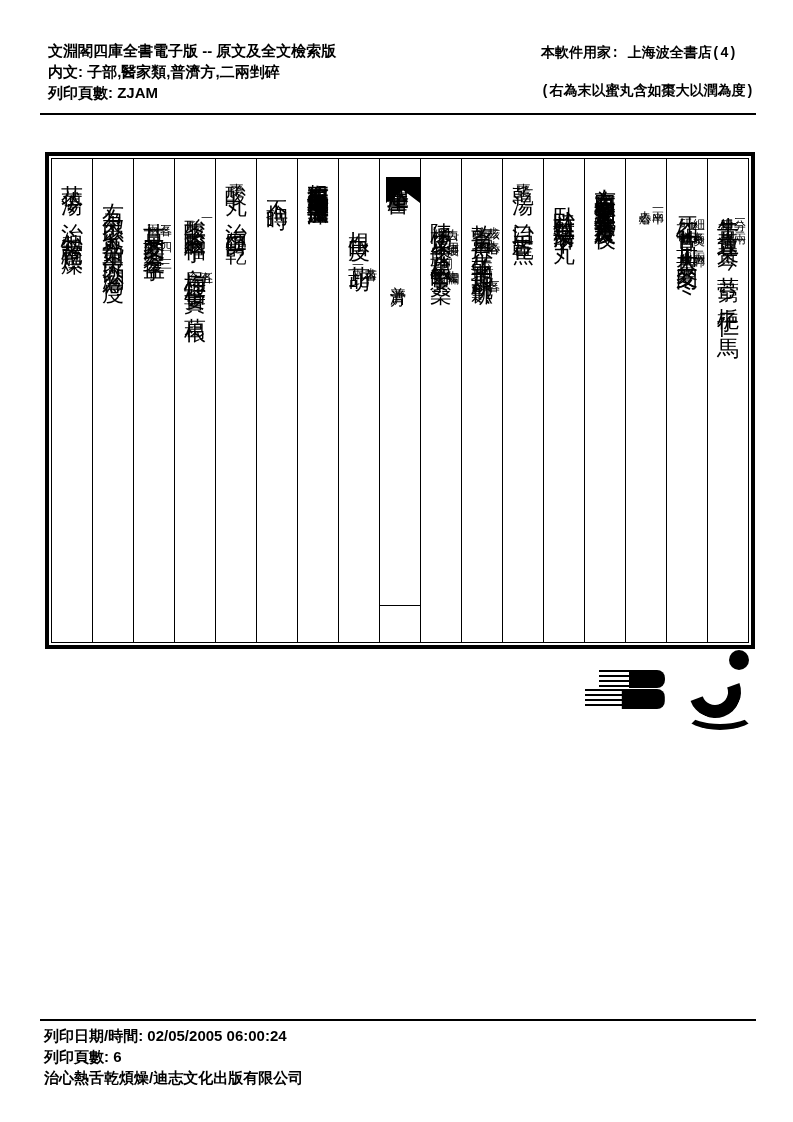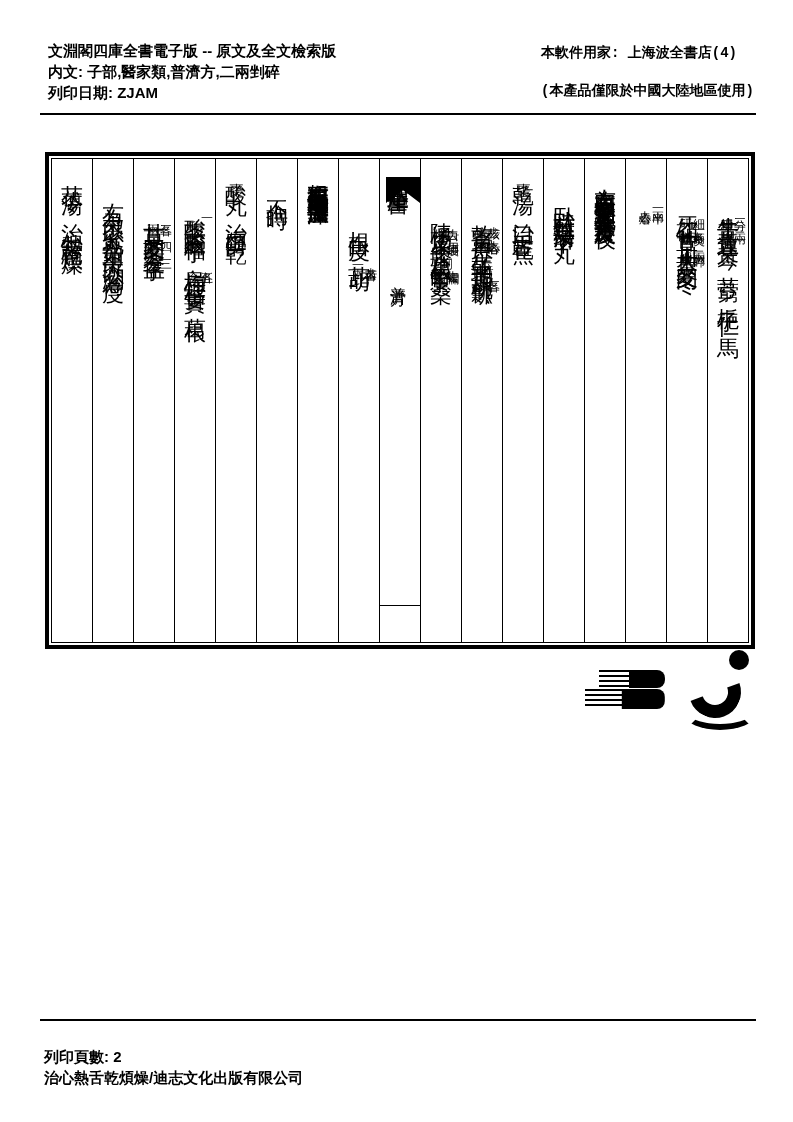--- a/index.html
+++ b/index.html
@@ -45,25 +45,25 @@
   
   .ftr-rule{position:absolute;left:40px;top:1019px;width:716px;height:0;border-top:2px solid #000;}
   .ftr{position:absolute;left:44px;top:1025px;font-family:"Liberation Sans",sans-serif;
        font-weight:bold;font-size:15px;line-height:21px;white-space:pre;}
 </style>
 </head>
 <body>
 
 <div id="page">
 
-  <div class="hdr-left"><span>文淵閣四庫全書電子版 -- 原文及全文檢索版</span><br><span>内文: 子部,醫家類,普濟方,二兩剉碎</span><br><span>列印日期: ZJAM</span></div>
+  <div class="hdr-left"><span>文淵閣四庫全書電子版 -- 原文及全文檢索版</span><br><span>内文: 子部,醫家類,普濟方,二兩剉碎</span><br><span>列印頁數: ZJAM</span></div>
 
   <div class="hdr-right">
     <div>本軟件用家: 上海波全書店(4)</div>
-    <div class="r2">(本產品僅限於中國大陸地區使用)</div>
+    <div class="r2">(右為末以蜜丸含如棗大以潤為度)</div>
   </div>
 
   <div class="hdr-rule"></div>
 
   <div class="frame">
     <div class="frame-inner" id="cols">
         <div class="col" style="padding-top: 40px;"><span>牛黃</span><span class="note"><span class="nc">三分</span><span class="nc">細研</span></span><span>黃連</span><span class="note"><span class="nc">二兩</span><span class="nc">去鬚</span></span><span>黃芩</span><span class="gap" style="height: 24px;"></span><span>芎藭</span><span class="gap" style="height: 24px;"></span><span>梔子仁</span><span class="gap" style="height: 18px;"></span><span>馬</span></div>
         <div class="col" style="padding-top: 40px;"><span>牙硝</span><span class="note"><span class="nc">細</span><span class="nc">研</span></span><span>甘草</span><span class="note"><span class="nc">各一兩炙</span><span class="nc">微赤研</span></span><span>川大黃</span><span class="note"><span class="nc">二兩剉碎</span><span class="nc">細微炒</span></span><span>麥門冬</span></div>
         <div class="col" style="padding-top: 40px;"><span class="note"><span class="nc">一兩半</span><span class="nc">去心焙</span></span></div>
         <div class="col" style="padding-top: 12px; letter-spacing: 2px;"><span>右為末同研令勻煉蜜和丸彈子大每於食後及夜</span></div>
@@ -87,15 +87,15 @@
     <div class="bk bk1"></div>
     <div class="bk bk2"></div>
   </div>
   <div class="logo-bird">
     <div class="dot"></div>
     <div class="arc1"></div>
     <div class="arc2"></div>
   </div>
 
   <div class="ftr-rule"></div>
-  <div class="ftr"><br><span>列印頁數: 2</span><br><span>治心熱舌乾煩燥/迪志文化出版有限公司</span></div>
+  <div class="ftr"><span>列印日期/時間: 02/05/2005 06:00:24</span><br><span>列印頁數: 6</span><br><span>治心熱舌乾煩燥/迪志文化出版有限公司</span></div>
 
 </div>
 
 </body></html>

